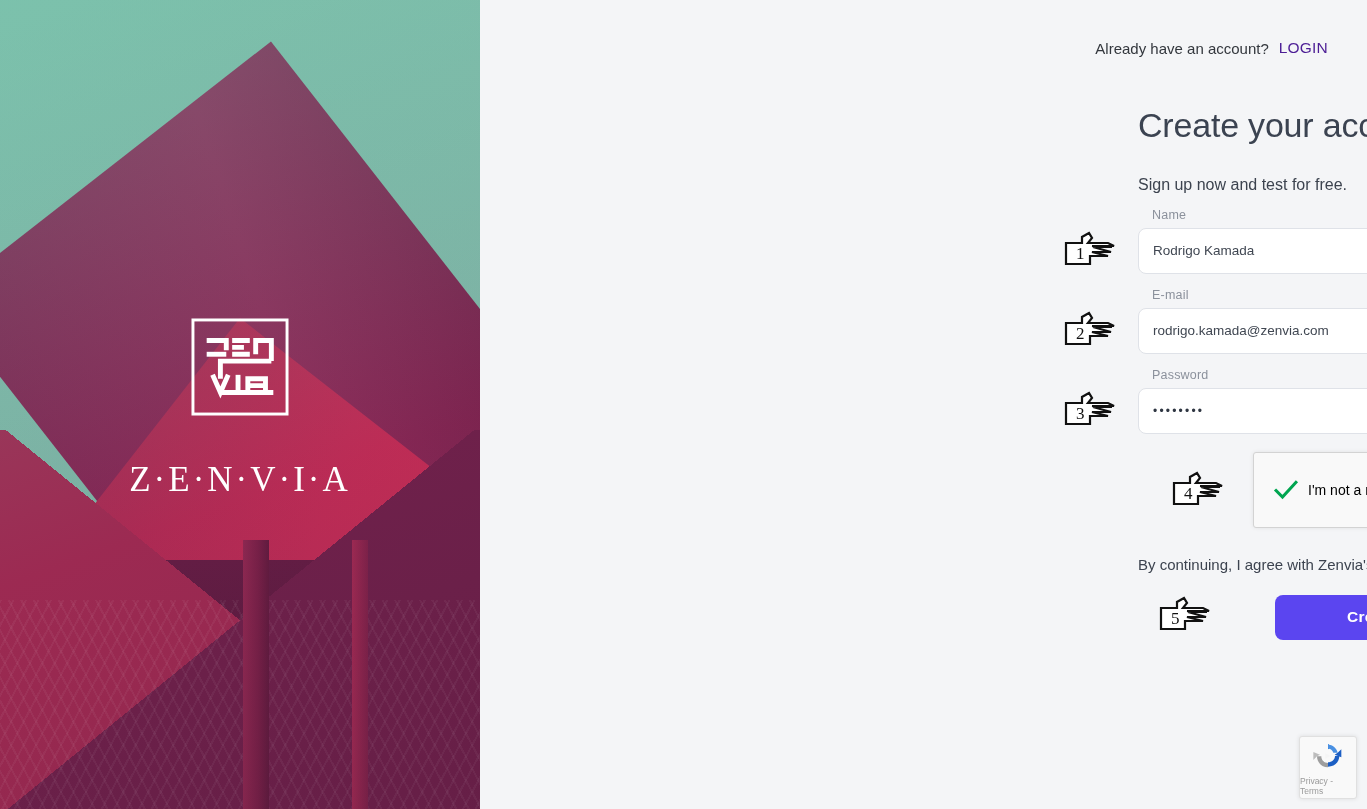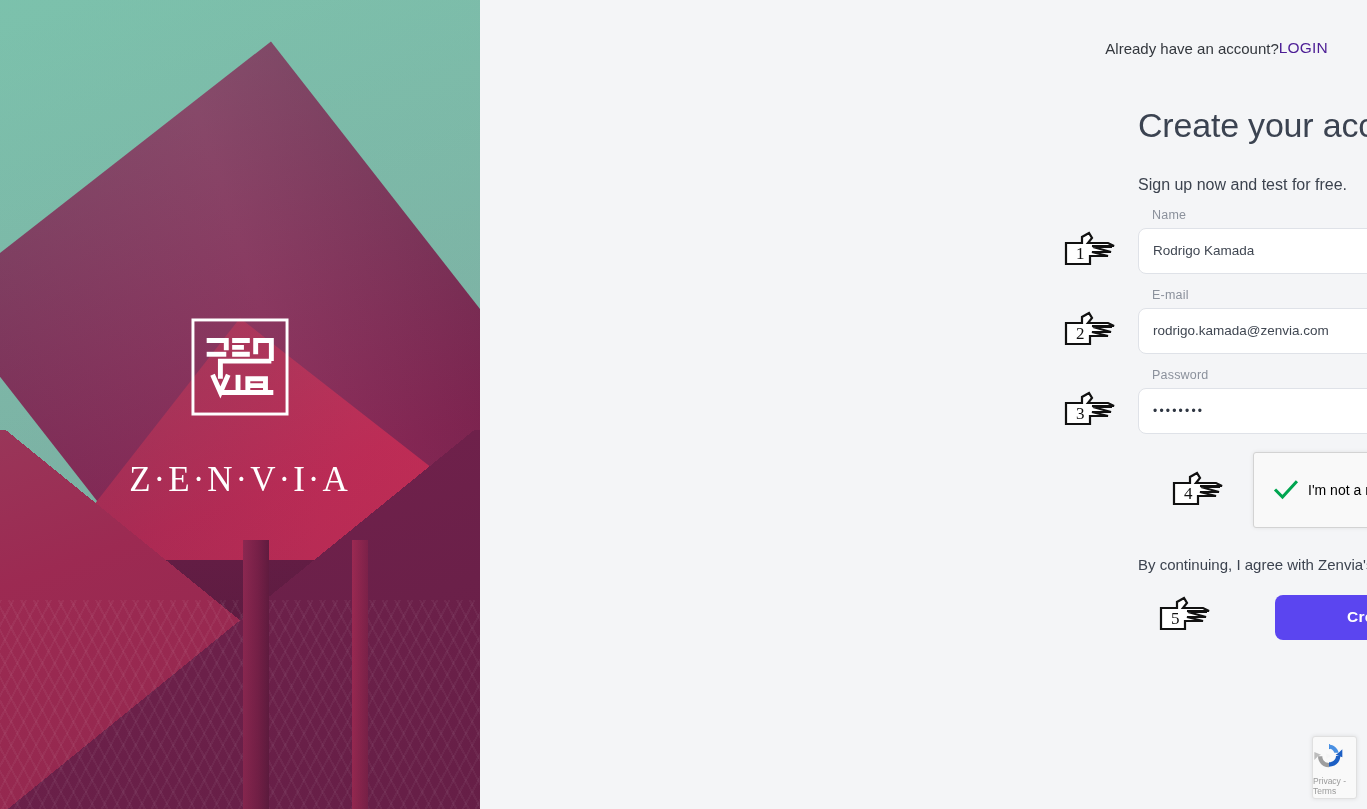--- a/index.html
+++ b/index.html
@@ -88,21 +88,21 @@
     letter-spacing: 3px;
     white-space: nowrap;
   }
 
   
   .form-panel {
     flex: 1 1 auto; position: relative; background: #f4f5f7; height: 809px;
   }
   .topbar {
     position: absolute; right: 39px; top: 39px;
-    display: flex; align-items: center; 
+    display: flex; align-items: center; gap: 10px;
     font-size: 15px; color: #33373d;
   }
   .login-link {
     color: #4c1d95; font-size: 15.5px; letter-spacing: .2px; cursor: pointer;
   }
 
   .form-wrap { position: absolute; left: 658px; top: 105px; width: 532px; }
   .headline {
     font-size: 34px; color: #3b4351; font-weight: 400;
     letter-spacing: -0.2px; margin: 0; line-height: 1.2;
@@ -156,24 +156,24 @@
     width: 259px; height: 45px;
     background: #5b45f0; color: #ffffff;
     border: none; border-radius: 8px;
     font-size: 15.5px; font-weight: bold; letter-spacing: .2px;
     cursor: pointer; font-family: "Liberation Sans", sans-serif;
   }
 
   
   .rc-badge {
     position: absolute; right: 10px; bottom: 10px;
-    width: 45px; height: 63px;
+    width: 58px; height: 63px;
     background: #f9f9f9; border: 1px solid #e0e0e0; border-radius: 3px;
     box-shadow: 0 0 4px rgba(0,0,0,0.10);
-    display: flex; flex-direction: column; align-items: flex-start;
+    display: flex; flex-direction: column; align-items: center;
     justify-content: center; overflow: hidden;
   }
   .rc-badge .rc-logo { width: 32px; height: 32px; }
   .rc-badge .rc-links { font-size: 8.5px; color: #9a9a9a; margin-top: 4px; }
 </style>
 </head>
 <body>
 
 <div class="page">
 

